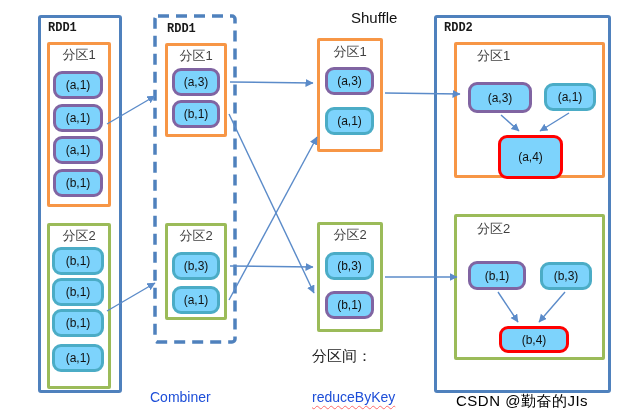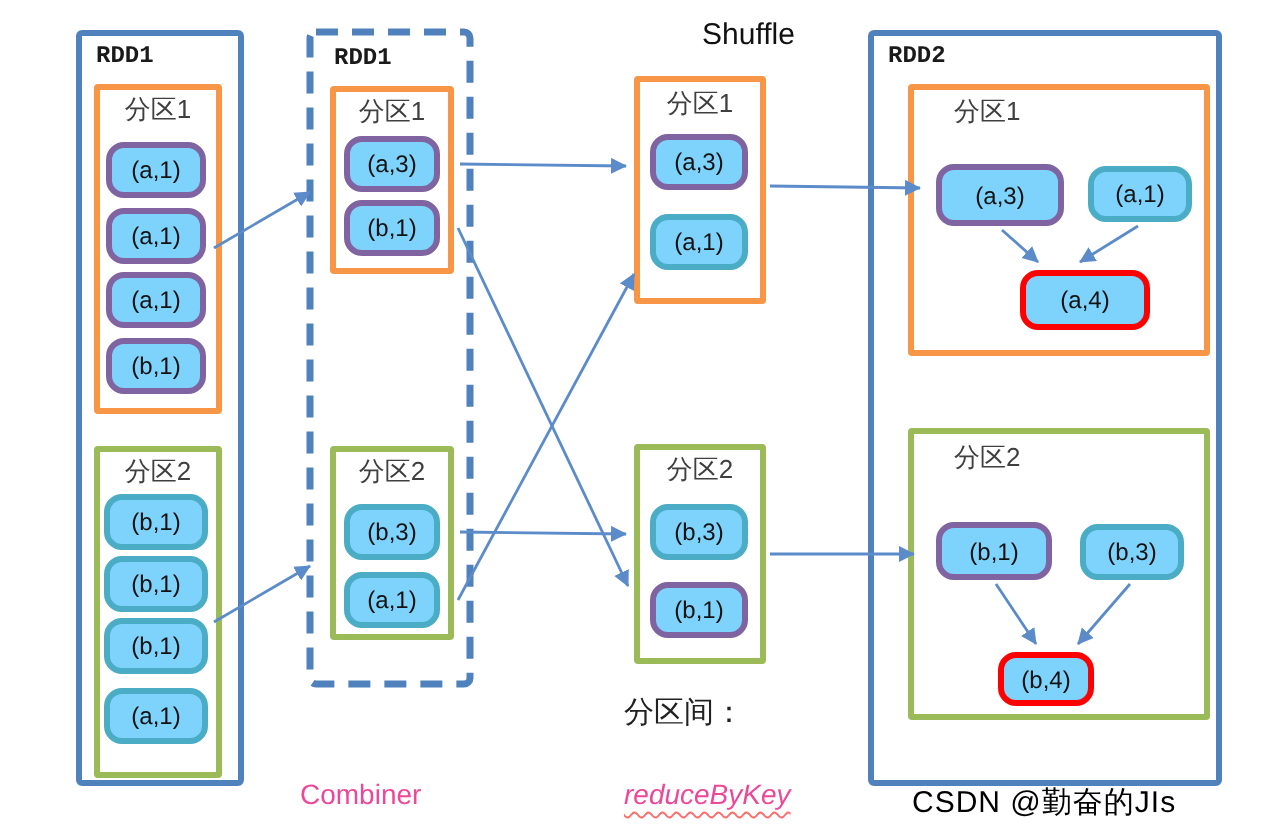--- a/index.html
+++ b/index.html
@@ -16,21 +16,21 @@
     display:flex;align-items:center;justify-content:center;
     font-size:12px;color:#111;line-height:1;
   }
   .item.purple{border-color:#8064A2;}
   .item.cyan{border-color:#4BACC6;}
   .item.red{border-color:#FF0000;}
   .rdd-title{position:absolute;font-size:12px;font-weight:700;color:#1a1a1a;font-family:Liberation Mono, monospace;}
   .part-label{position:absolute;font-size:13px;color:#3f3f3f;text-align:center;line-height:1;}
   .stage-title{position:absolute;font-size:15px;color:#111;}
   .caption-cn{position:absolute;font-size:15px;color:#222;}
-  .caption-en{position:absolute;font-size:14px;color:#ec4899;}
+  .caption-en{position:absolute;font-size:14px;color:#1d4ed8;}
   .squiggle{
     text-decoration-line:underline;text-decoration-style:wavy;
     text-decoration-color:#ff6a6a;text-decoration-thickness:1px;text-underline-offset:3px;
   }
   .watermark{position:absolute;font-size:15px;color:#000000;z-index:6;letter-spacing:.5px;}
   svg.arrows{position:absolute;left:0;top:0;z-index:5;pointer-events:none;}
 </style>
 </head>
 <body>
 
@@ -73,36 +73,36 @@
   <div class="part-label" style="left:317px;top:45px;width:66px;">分区1</div>
   <div class="item purple" style="left:325px;top:67px;width:49px;height:28px;">(a,3)</div>
   <div class="item cyan" style="left:325px;top:107px;width:49px;height:28px;">(a,1)</div>
 
   <div class="box-green" style="left:317px;top:222px;width:66px;height:110px;"></div>
   <div class="part-label" style="left:317px;top:228px;width:66px;">分区2</div>
   <div class="item cyan" style="left:325px;top:252px;width:49px;height:28px;">(b,3)</div>
   <div class="item purple" style="left:325px;top:291px;width:49px;height:28px;">(b,1)</div>
 
   <div class="caption-cn" style="left:312px;top:347px;">分区间：</div>
-  <div class="caption-en squiggle" style="left:312px;top:389px;font-style:italic;">reduceByKey</div>
+  <div class="caption-en squiggle" style="left:312px;top:389px;">reduceByKey</div>
 
   <div class="box-blue" style="left:434px;top:15px;width:177px;height:378px;"></div>
   <div class="rdd-title" style="left:444px;top:21px;">RDD2</div>
 
   <div class="box-orange" style="left:454px;top:42px;width:151px;height:136px;"></div>
   <div class="part-label" style="left:477px;top:49px;text-align:left;">分区1</div>
   <div class="item purple" style="left:468px;top:82px;width:64px;height:31px;">(a,3)</div>
   <div class="item cyan" style="left:544px;top:83px;width:52px;height:28px;">(a,1)</div>
-  <div class="item red" style="left:510px;top:135px;width:65px;height:30px;">(a,4)</div>
+  <div class="item red" style="left:498px;top:135px;width:65px;height:44px;">(a,4)</div>
 
   <div class="box-green" style="left:454px;top:214px;width:151px;height:146px;"></div>
   <div class="part-label" style="left:477px;top:222px;text-align:left;">分区2</div>
   <div class="item purple" style="left:468px;top:261px;width:58px;height:29px;">(b,1)</div>
   <div class="item cyan" style="left:540px;top:262px;width:52px;height:28px;">(b,3)</div>
-  <div class="item red" style="left:499px;top:326px;width:48px;height:27px;">(b,4)</div>
+  <div class="item red" style="left:499px;top:326px;width:70px;height:27px;">(b,4)</div>
 
   <div class="watermark" style="left:456px;top:392px;">CSDN @勤奋的JIs</div>
 
   <svg class="arrows" width="633" height="417" viewBox="0 0 633 417">
     <defs>
       <marker id="ah" markerWidth="9" markerHeight="9" refX="7.5" refY="4" orient="auto" markerUnits="userSpaceOnUse">
         <path d="M0,0 L8,4 L0,8 Z" fill="#5B8BC9"></path>
       </marker>
     </defs>
 

